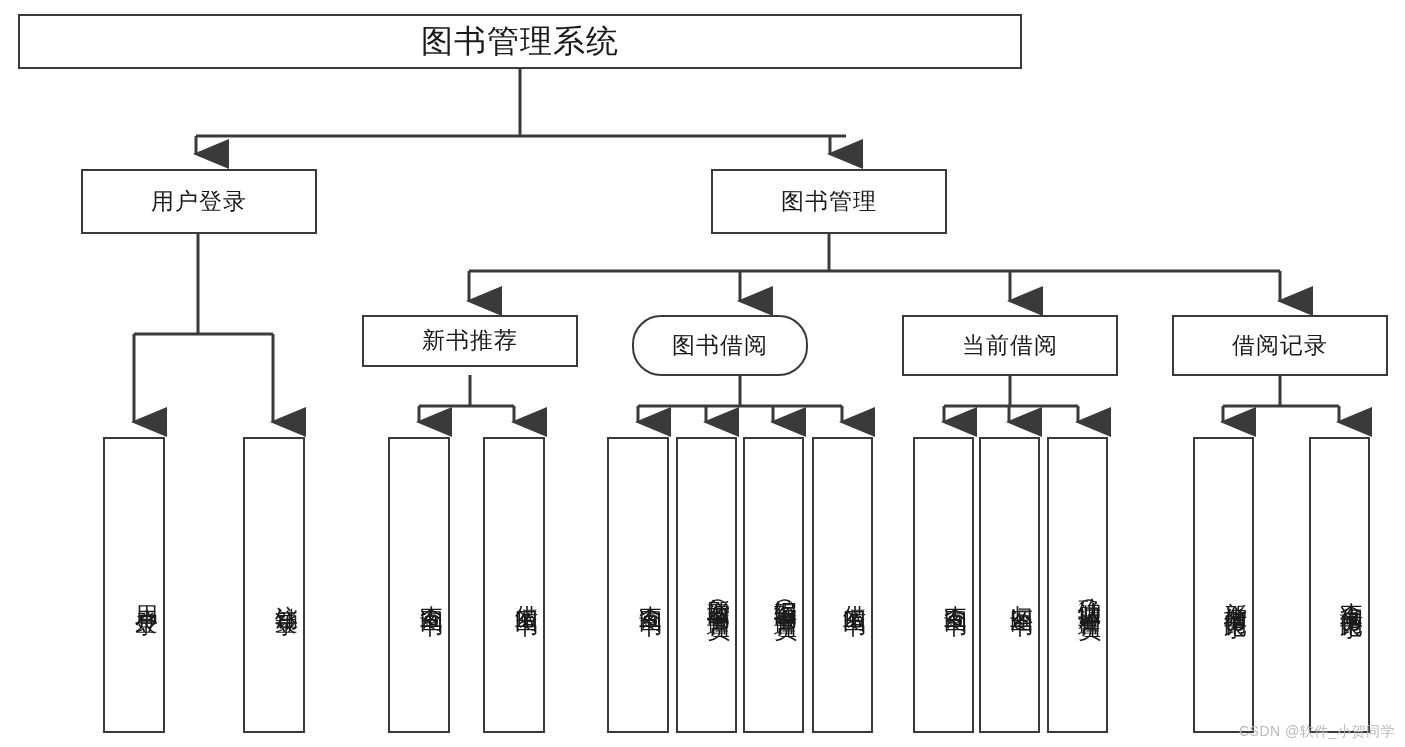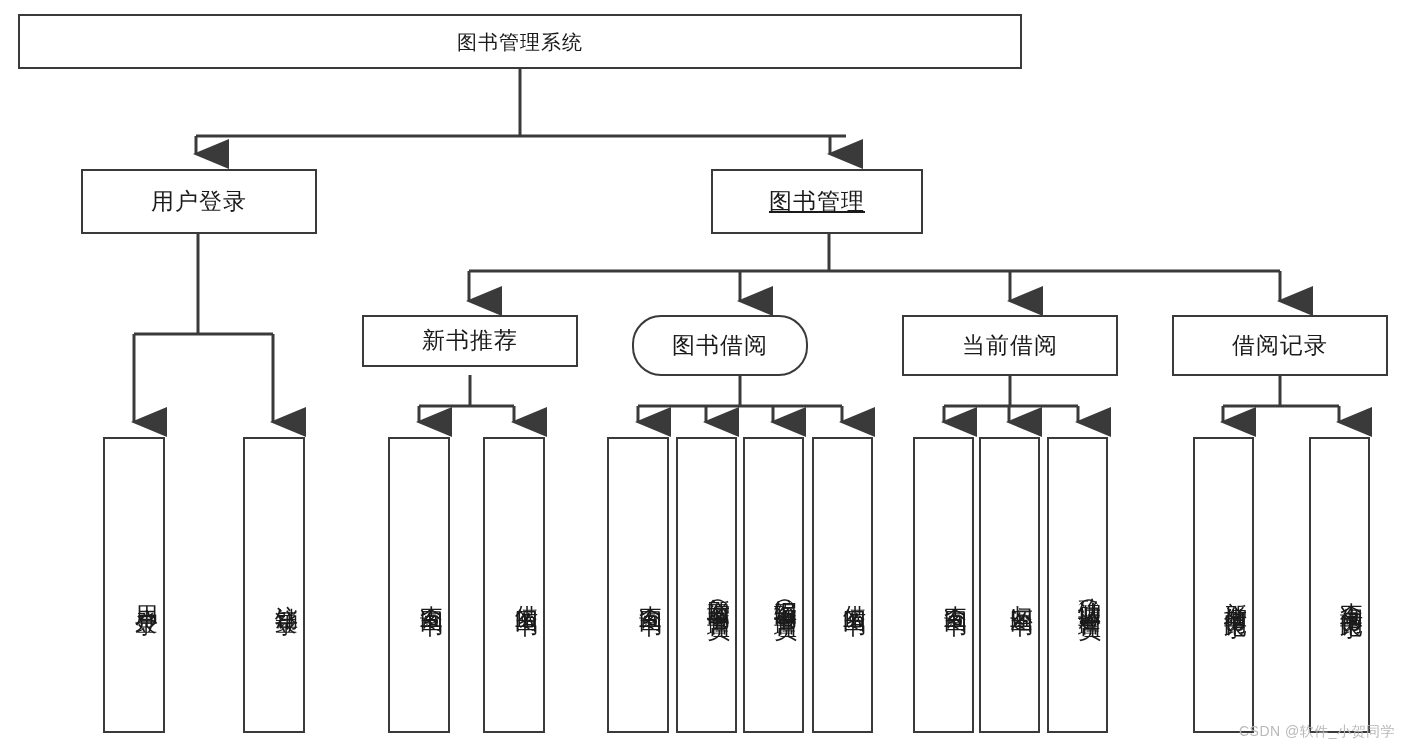--- a/index.html
+++ b/index.html
@@ -48,21 +48,21 @@
     padding-top: 16px;
     align-items: flex-start;
     justify-content: center;
   }
   .node.vert .vtext {
     writing-mode: vertical-rl;
     text-orientation: upright;
     display: block;
   }
   #root-node {
-    font-size: 20px;
+    font-size: 32px;
   }
   #watermark {
     position: absolute;
     right: 10px;
     bottom: 6px;
     font-size: 14px;
     color: #b9b9b9;
     letter-spacing: 0.5px;
     white-space: nowrap;
   }
@@ -119,21 +119,21 @@
       <path d="M 1223 406 L 1339 406"></path>
       <path d="M 1223 406 L 1223 422" marker-end="url(#arrow)"></path>
       <path d="M 1339 406 L 1339 422" marker-end="url(#arrow)"></path>
     </g>
   </svg>
 
   <div class="node horiz" id="root-node" style="left:18px; top:14px; width:1004px; height:55px;">图书管理系统</div>
 
   <div class="node horiz" style="left:81px; top:169px; width:236px; height:65px;">用户登录</div>
 
-  <div class="node horiz" style="left:711px; top:169px; width:212px; height:65px;text-decoration:underline;">图书管理</div>
+  <div class="node horiz" style="left:711px; top:169px; width:236px; height:65px;">图书管理</div>
 
   <div class="node horiz" style="left:362px; top:315px; width:216px; height:52px;">新书推荐</div>
 
   <div class="node horiz" style="left:632px; top:315px; width:176px; height:61px;border-radius:29px;">图书借阅</div>
 
   <div class="node horiz" style="left:902px; top:315px; width:216px; height:61px;">当前借阅</div>
 
   <div class="node horiz" style="left:1172px; top:315px; width:216px; height:61px;">借阅记录</div>
 
   <div class="node vert" style="left:103px; top:437px; width:62px; height:296px;">

